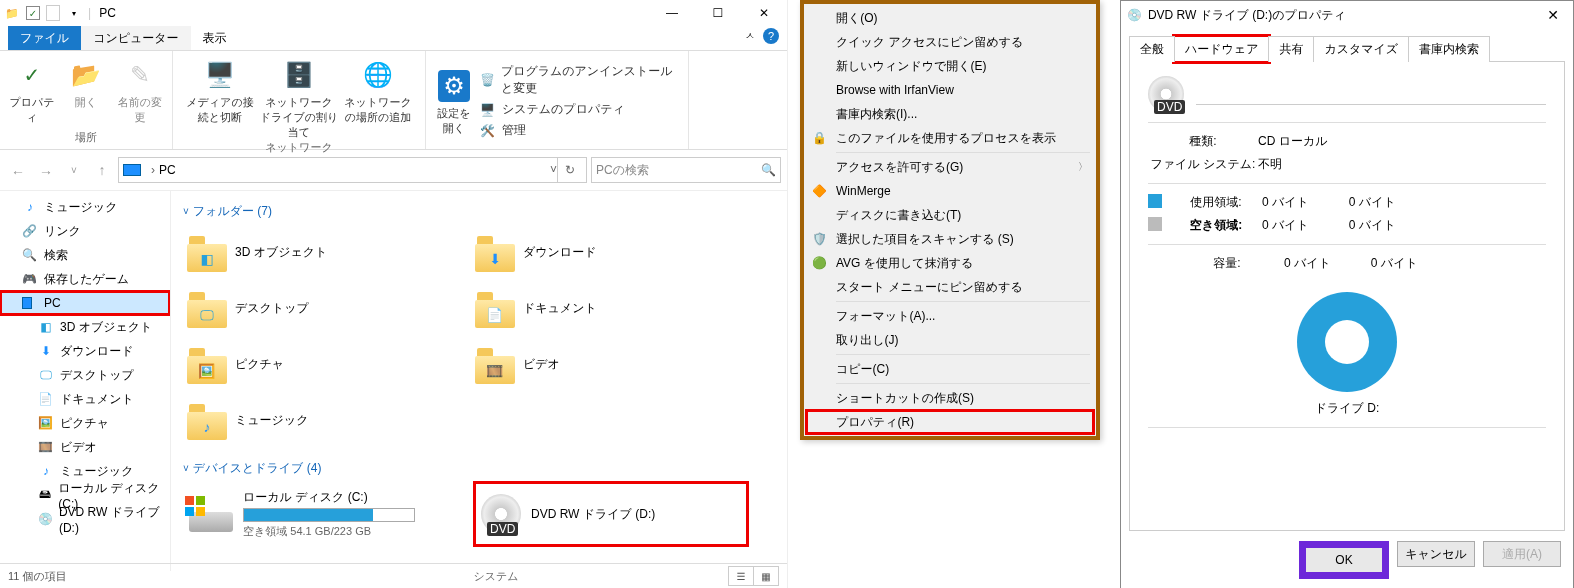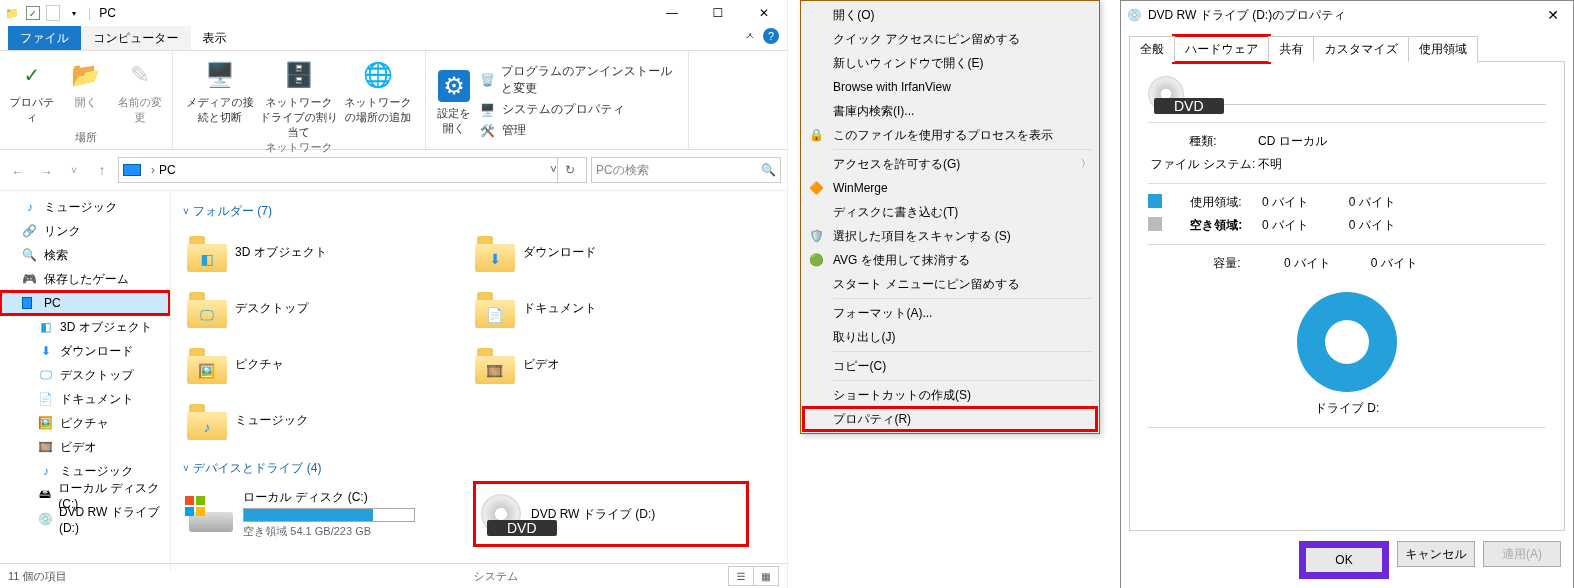--- a/index.html
+++ b/index.html
@@ -63,33 +63,33 @@
   .folder-shape{width:40px;height:28px;background:linear-gradient(#ffe9a6,#f5c85a);border-radius:2px;position:absolute;bottom:0;}
   .folder-tab{width:16px;height:8px;background:#f5c85a;position:absolute;top:4px;left:2px;border-radius:2px 2px 0 0;}
   .folder-inner{position:absolute;bottom:4px;left:8px;width:24px;height:18px;display:flex;align-items:center;justify-content:center;font-size:14px;}
   .drive-row{display:flex;gap:20px;margin-top:4px;}
   .drive-item{display:flex;align-items:center;gap:10px;width:260px;padding:6px;}
   .drive-item.highlight-red{outline:3px solid #e00;outline-offset:-1px;}
   .drive-icon{width:44px;height:36px;position:relative;}
   .hdd-body{width:44px;height:20px;background:linear-gradient(#ddd,#aaa);border-radius:3px;position:absolute;bottom:0;}
   .hdd-win{position:absolute;left:-4px;top:0;width:20px;height:20px;}
   .dvd-icon{width:40px;height:40px;border-radius:50%;background:radial-gradient(circle,#fff 20%,#ccc 22%,#eee 60%,#999 100%);position:relative;}
-  .dvd-label{position:absolute;bottom:-2px;left:6px;background:#333;color:#fff;font-size:14px;padding:0 20px;border-radius:2px;}
+  .dvd-label{position:absolute;bottom:-2px;left:6px;background:#333;color:#fff;font-size:12px;padding:0 3px;border-radius:2px;}
   .drive-text{display:flex;flex-direction:column;}
   .drive-bar{width:170px;height:12px;border:1px solid #aaa;margin-top:2px;position:relative;}
   .drive-bar-fill{height:100%;background:#26a0da;}
   .drive-sub{font-size:11px;color:#666;margin-top:2px;}
   
   
   .statusbar{position:absolute;bottom:0;left:0;right:0;height:24px;border-top:1px solid #ddd;display:flex;align-items:center;padding:0 8px;font-size:11px;color:#555;}
   .view-toggles{margin-left:auto;display:flex;}
   .vt{width:24px;height:18px;border:1px solid #ccc;margin-left:-1px;display:flex;align-items:center;justify-content:center;font-size:10px;}
   
   
-  .ctx{border:1px solid #a16207;background:#f0f0f0;box-shadow:2px 2px 6px rgba(0,0,0,0.2);padding:2px;}
+  .ctx{border:4px solid #a16207;background:#f0f0f0;box-shadow:2px 2px 6px rgba(0,0,0,0.2);padding:2px;}
   .ctx-item{display:flex;align-items:center;height:24px;padding:0 24px 0 30px;position:relative;white-space:nowrap;}
   .ctx-item.highlight-red{outline:3px solid #e00;outline-offset:-2px;}
   .ctx-sep{height:1px;background:#ddd;margin:2px 4px 2px 30px;}
   .ctx-icon{position:absolute;left:6px;width:16px;height:16px;display:flex;align-items:center;justify-content:center;font-size:12px;}
   .ctx-sub{position:absolute;right:6px;font-size:10px;color:#555;}
   
   
   .dlg{border:1px solid #888;background:#fff;height:100%;display:flex;flex-direction:column;}
   .dlg-title{height:28px;display:flex;align-items:center;padding:0 6px;position:relative;background:#fff;}
   .dlg-title .close{position:absolute;right:0;top:0;width:40px;height:28px;display:flex;align-items:center;justify-content:center;font-size:14px;}
@@ -467,21 +467,21 @@
     <div class="dlg-title">
       <span style="margin-right:6px;">💿</span>
       <span>DVD RW ドライブ (D:)のプロパティ</span>
       <div class="close">✕</div>
     </div>
     <div class="dlg-tabs">
       <div class="dlg-tab active">全般</div>
       <div class="dlg-tab highlight-red">ハードウェア</div>
       <div class="dlg-tab">共有</div>
       <div class="dlg-tab">カスタマイズ</div>
-      <div class="dlg-tab">使用領域</div>
+      <div class="dlg-tab">書庫内検索</div>
     </div>
     <div class="dlg-body">
       <div style="display:flex;align-items:center;gap:12px;">
         <div class="dvd-icon" style="width:36px;height:36px;">
             <span class="dvd-label">DVD</span>
           </div>
         <div style="flex:1;border-bottom:1px solid #ccc;height:20px;"></div>
       </div>
       <hr class="sep">
       <div class="prop-row">

